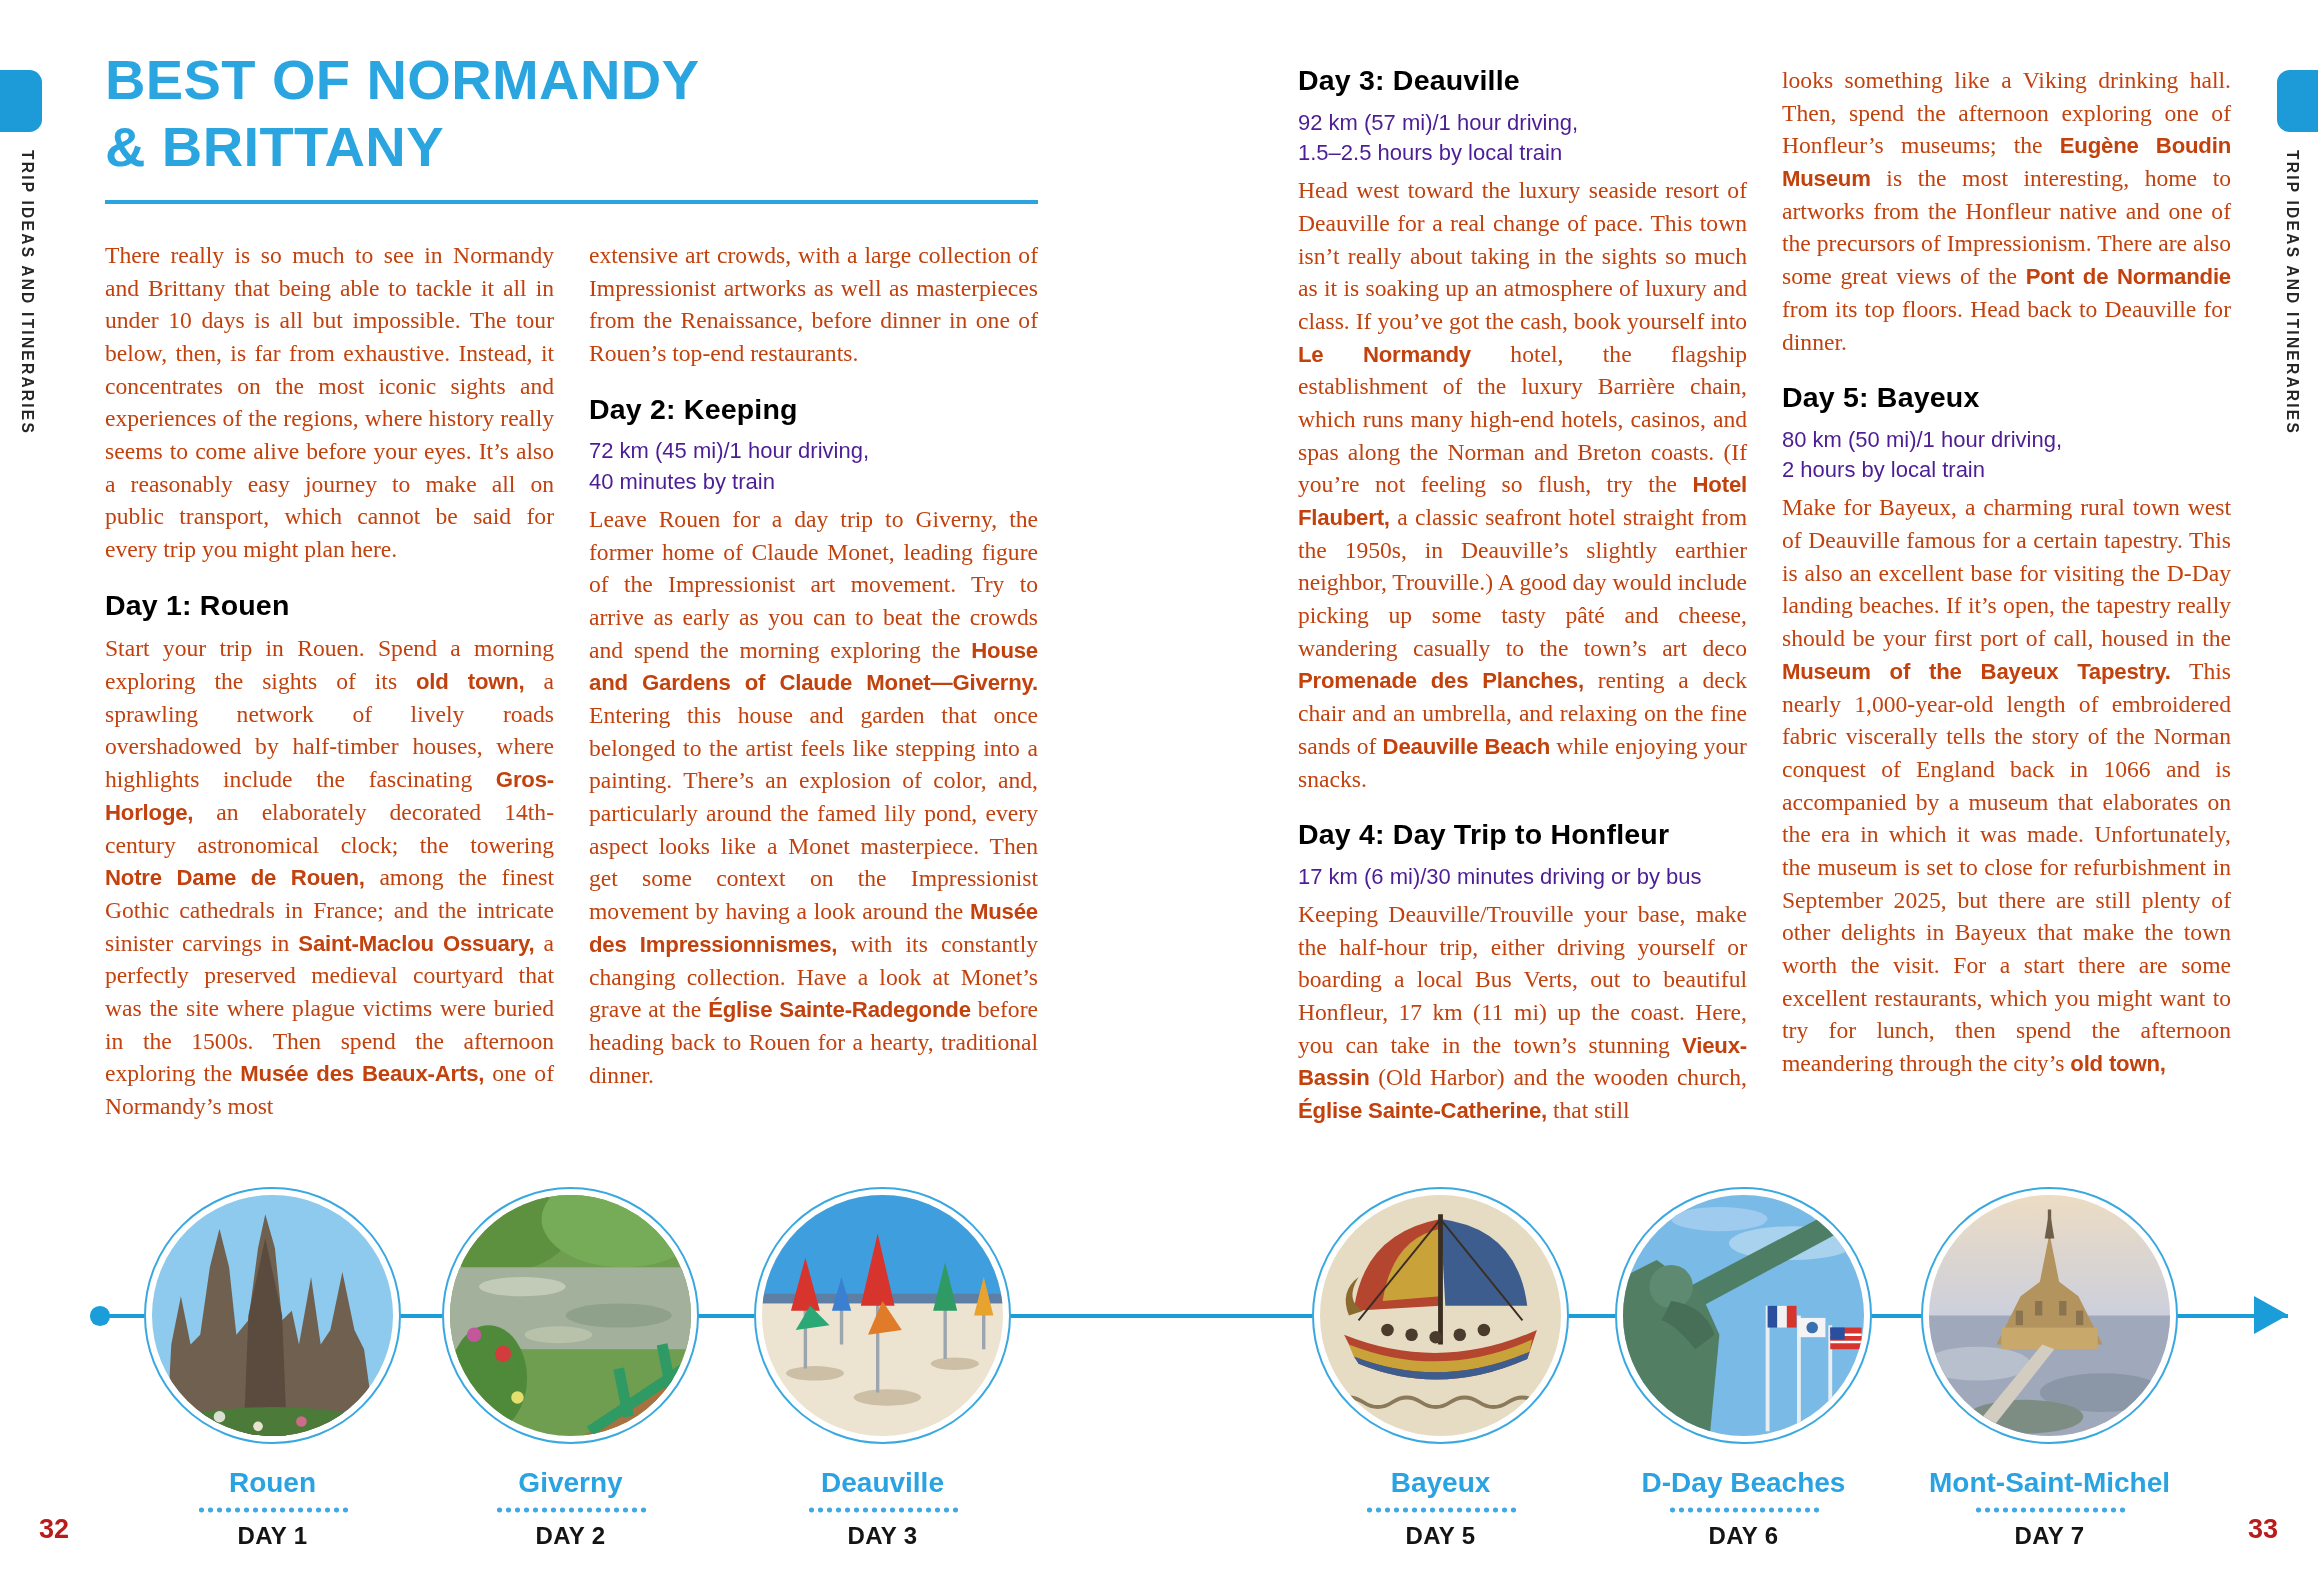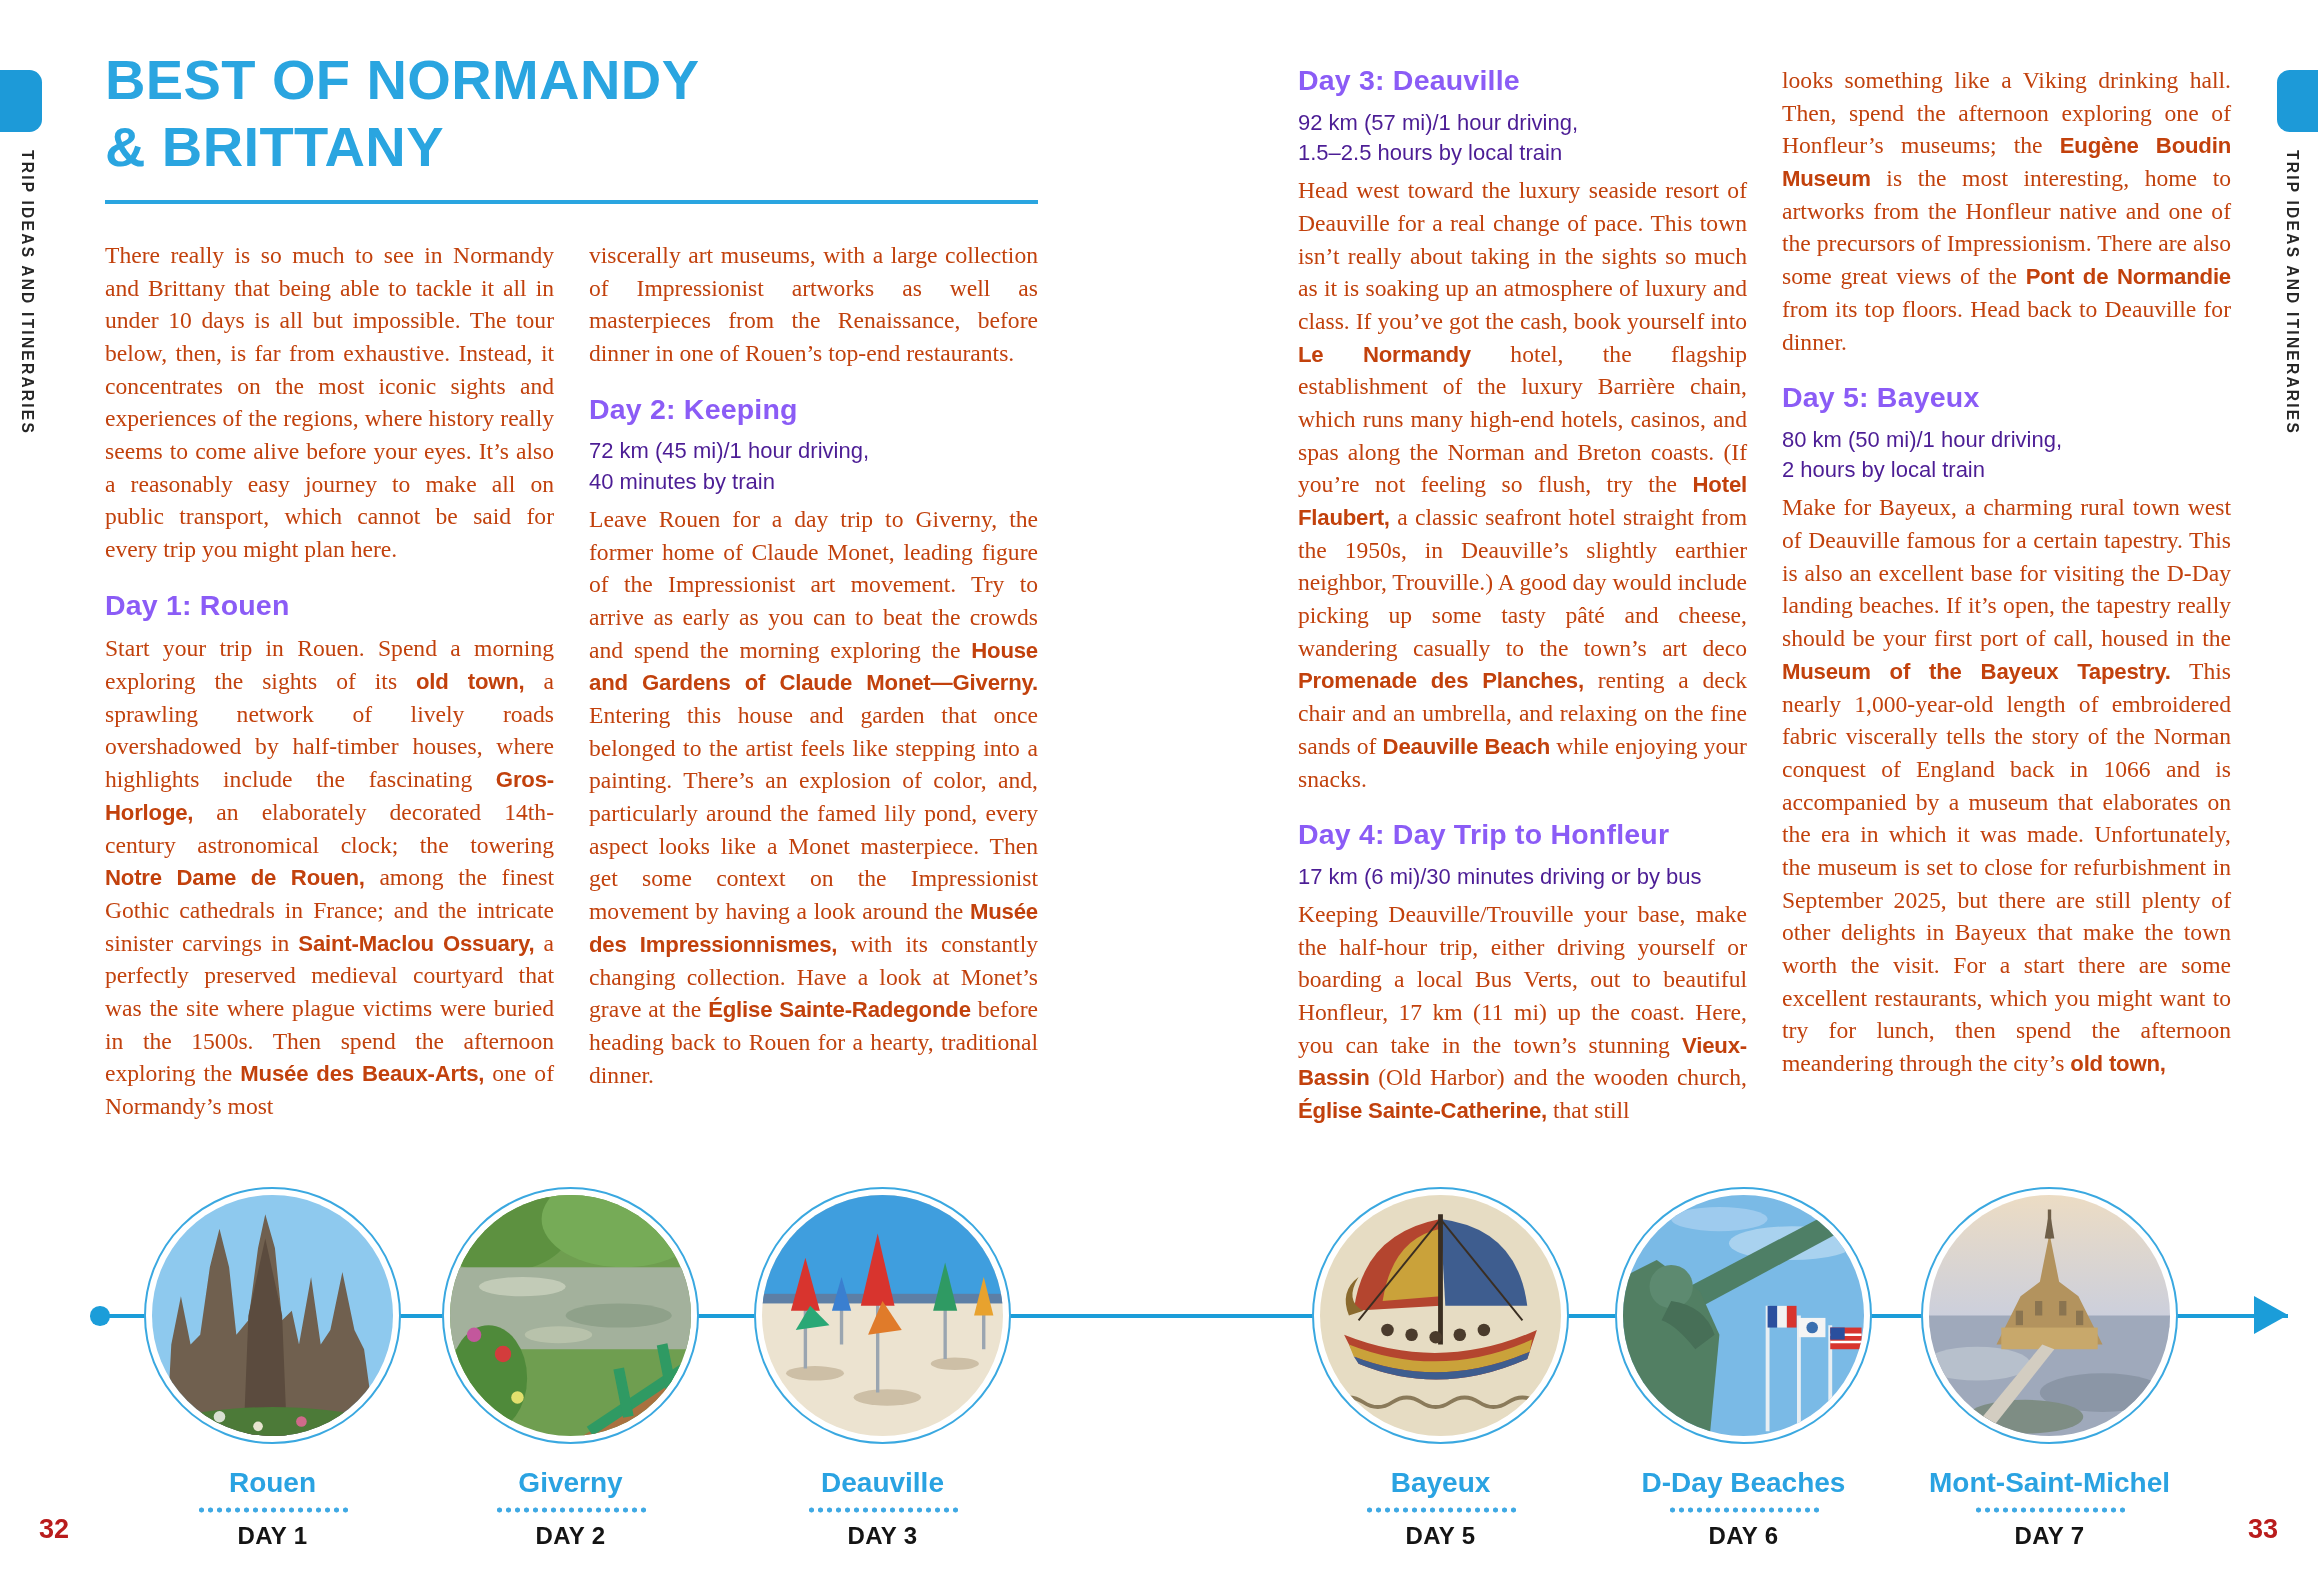--- a/index.html
+++ b/index.html
@@ -23,21 +23,21 @@
   
   .col{position:absolute;width:449px;}
   .col1{left:105px;top:239px;}
   .col2{left:589px;top:239px;}
   .col3{left:1298px;top:64px;}
   .col4{left:1782px;top:64px;}
 
   .body-p{margin:0;font-family:"Liberation Serif",serif;font-size:23.6px;line-height:1.385;
           text-align:justify;color:#c2410c;}
   .b{font-family:"Liberation Sans",sans-serif;font-weight:700;font-size:0.94em;letter-spacing:-0.2px;}
-  .day-heading{margin:23px 0 10.7px 0;font-size:28.5px;font-weight:800;color:#8b5cf6;letter-spacing:0.2px;}
+  .day-heading{margin:23px 0 10.7px 0;font-size:28.5px;font-weight:800;color:#000000;letter-spacing:0.2px;}
   .col > .day-heading:first-child{margin-top:0;}
   .route-info{margin:0 0 5.4px 0;font-size:22px;line-height:1.39;color:#4c1d95;}
 
   
   .timeline-line{position:absolute;left:100px;top:1314px;width:2188px;height:3.6px;background:#1b9dd9;}
   .timeline-dot{position:absolute;left:90px;top:1306px;width:19.6px;height:19.6px;border-radius:50%;background:#1b9dd9;}
   .timeline-arrow{position:absolute;left:2254px;top:1296px;width:0;height:0;
                   border-top:19.6px solid transparent;border-bottom:19.6px solid transparent;
                   border-left:34px solid #1b9dd9;}
   .stop{position:absolute;top:1187px;width:257px;text-align:center;}
@@ -70,21 +70,21 @@
     <div class="title">&amp; BRITTANY</div>
     <div class="title-rule"></div>
   </div>
 
   <div class="col col1">
       <p class="body-p"><span>There really is so much to see in Normandy and Brittany that being able to tackle it all in under 10 days is all but impossible. The tour below, then, is far from exhaustive. Instead, it concentrates on the most iconic sights and experiences of the regions, where history really seems to come alive before your eyes. It’s also a reasonably easy journey to make all on public transport, which cannot be said for every trip you might plan here.</span></p>
       <h2 class="day-heading">Day 1: Rouen</h2>
       <p class="body-p"><span>Start your trip in Rouen. Spend a morning exploring the sights of its </span><span class="b">old town,</span><span> a sprawling network of lively roads overshadowed by half-timber houses, where highlights include the fascinating </span><span class="b">Gros-Horloge,</span><span> an elaborately decorated 14th-century astronomical clock; the towering </span><span class="b">Notre Dame de Rouen,</span><span> among the finest Gothic cathedrals in France; and the intricate sinister carvings in </span><span class="b">Saint-Maclou Ossuary,</span><span> a perfectly preserved medieval courtyard that was the site where plague victims were buried in the 1500s. Then spend the afternoon exploring the </span><span class="b">Musée des Beaux-Arts,</span><span> one of Normandy’s most</span></p>
     </div>
   <div class="col col2">
-      <p class="body-p"><span>viscerally art museums, with a large collection of Impressionist artworks as well as masterpieces from the Renaissance, before dinner in one of Rouen’s top-end restaurants.</span></p>
+      <p class="body-p"><span>extensive art crowds, with a large collection of Impressionist artworks as well as masterpieces from the Renaissance, before dinner in one of Rouen’s top-end restaurants.</span></p>
       <h2 class="day-heading">Day 2: Keeping</h2>
       <div class="route-info">
         <div>72 km (45 mi)/1 hour driving,</div>
         <div>40 minutes by train</div>
       </div>
       <p class="body-p"><span>Leave Rouen for a day trip to Giverny, the former home of Claude Monet, leading figure of the Impressionist art movement. Try to arrive as early as you can to beat the crowds and spend the morning exploring the </span><span class="b">House and Gardens of Claude Monet—Giverny.</span><span> Entering this house and garden that once belonged to the artist feels like stepping into a painting. There’s an explosion of color, and, particularly around the famed lily pond, every aspect looks like a Monet masterpiece. Then get some context on the Impressionist movement by having a look around the </span><span class="b">Musée des Impressionnismes,</span><span> with its constantly changing collection. Have a look at Monet’s grave at the </span><span class="b">Église Sainte-Radegonde</span><span> before heading back to Rouen for a hearty, traditional dinner.</span></p>
     </div>
   <div class="col col3">
       <h2 class="day-heading">Day 3: Deauville</h2>
       <div class="route-info">

